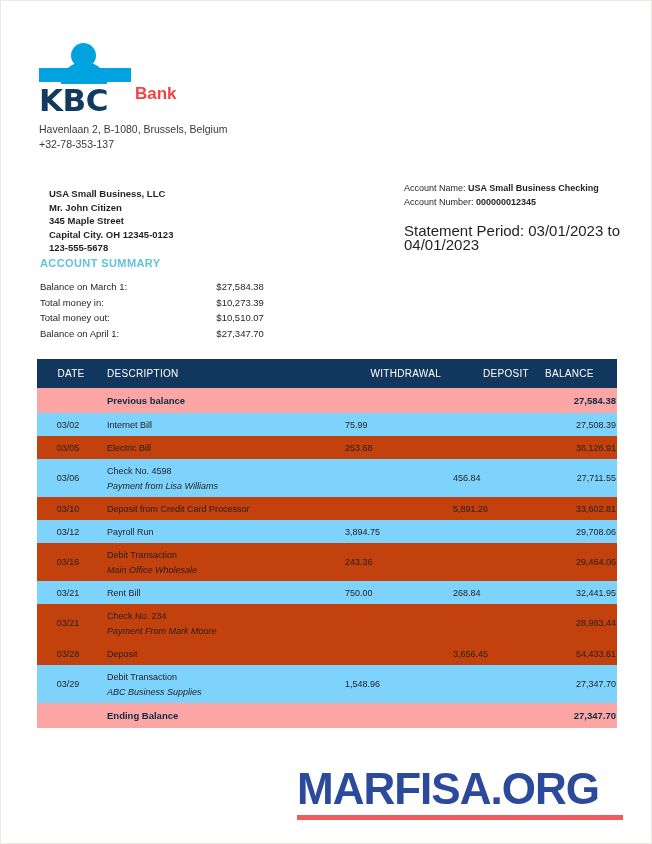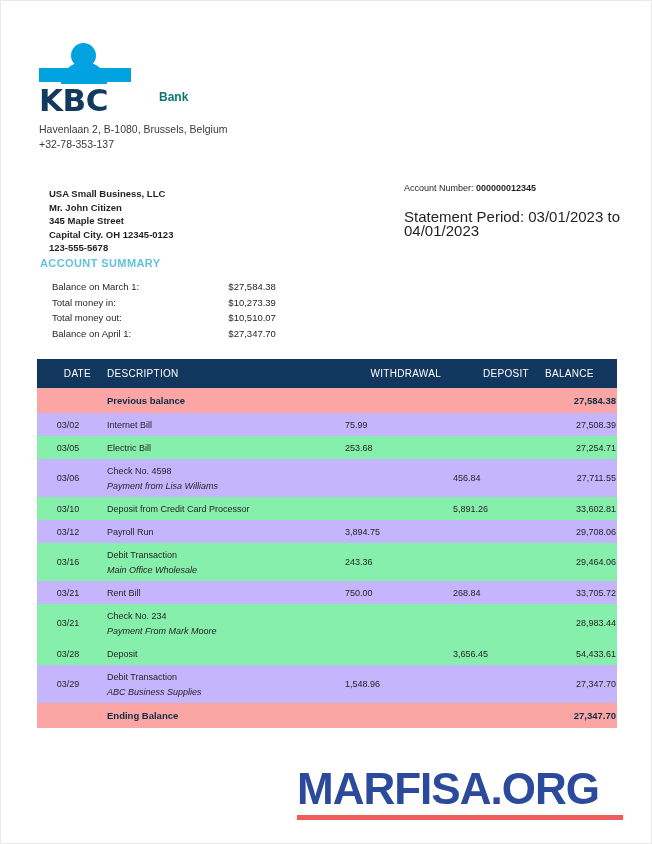--- a/index.html
+++ b/index.html
@@ -76,25 +76,25 @@
     left: 0px;
     top: 42px;
     font-family: "DejaVu Sans", sans-serif;
     font-size: 31px;
     font-weight: bold;
     letter-spacing: -0.5px;
     color: #123a5e;
     line-height: 1;
   }
   .bank-word {
-    margin-left: 28px;
+    margin-left: 4px;
     margin-bottom: 7px;
-    font-size: 12px;
-    font-weight: bold;
-    color: #0f766e;
+    font-size: 17px;
+    font-weight: bold;
+    color: #ef4444;
   }
 
   .bank-meta {
     margin-top: 11px;
     font-size: 10.5px;
     line-height: 15px;
     color: #3a3a3a;
   }
 
   
@@ -126,21 +126,21 @@
     position: absolute;
     left: 39px;
     top: 256px;
     font-size: 11px;
     font-weight: bold;
     letter-spacing: 0.4px;
     color: #63c2dc;
   }
   .summary-table {
     position: absolute;
-    left: 51px;
+    left: 39px;
     top: 278px;
     width: 260px;
     font-size: 9.5px;
     line-height: 15.5px;
     color: #231f20;
     border-collapse: collapse;
   }
   .summary-table td { padding: 0; }
   .summary-table td.val { padding-left: 60px; }
 
@@ -156,38 +156,38 @@
   .txn th {
     background: #12375e;
     color: #ffffff;
     font-size: 10px;
     font-weight: normal;
     letter-spacing: 0.3px;
     height: 29px;
     padding: 0 8px;
     vertical-align: middle;
   }
-  .txn th.c-date { text-align: right; padding-left: 14px; }
+  .txn th.c-date { text-align: center; padding-left: 14px; }
   .txn th.c-desc { text-align: left; padding-left: 8px; }
   .txn th.c-num  { text-align: right; }
   .txn th.c-bal  { text-align: left; padding-right: 12px; }
 
   .txn td {
     font-size: 9px;
     color: #231f20;
     vertical-align: middle;
     padding: 0 8px;
   }
   .txn td.c-date { text-align: center; font-size: 9px; }
   .txn td.c-desc { text-align: left; padding-left: 8px; }
   .txn td.c-num  { text-align: left; padding-left: 4px; }
   .txn td.c-bal  { text-align: right; padding-right: 1px; }
 
-  .row-white { background: #c4b5fd; }
-  .row-tint  { background: #86efac; }
+  .row-white { background: #7dd3fc; }
+  .row-tint  { background: #c2410c; }
 
   .row-accent td {
     background: #fca5a5;
     color: #0d2b45;
     font-weight: bold;
     font-size: 9.5px;
   }
 
   .desc-main { display: block; }
   .desc-sub {
@@ -248,20 +248,24 @@
 
   <div class="customer">
     <div>USA Small Business, LLC</div>
     <div>Mr. John Citizen</div>
     <div>345 Maple Street</div>
     <div>Capital City. OH 12345-0123</div>
     <div>123-555-5678</div>
   </div>
 
   <div class="acct-info">
+    <div>
+      <span>Account Name:</span>
+      <b>USA Small Business Checking</b>
+    </div>
     <div>
       <span>Account Number:</span>
       <b>000000012345</b>
     </div>
     <div class="acct-period">Statement Period: 03/01/2023 to 04/01/2023</div>
   </div>
 
   <div class="summary-title">ACCOUNT SUMMARY</div>
   <table class="summary-table">
     <tbody>
@@ -318,21 +322,21 @@
           <td class="c-num"></td>
           <td class="c-bal">27,508.39</td>
         </tr>
         <tr class="row-tint r1">
           <td class="c-date">03/05</td>
           <td class="c-desc">
             <span class="desc-main">Electric Bill</span>
           </td>
           <td class="c-num">253.68</td>
           <td class="c-num"></td>
-          <td class="c-bal">27,254.71</td>
+          <td class="c-bal">36,126.91</td>
         </tr>
         <tr class="row-white r2">
           <td class="c-date">03/06</td>
           <td class="c-desc">
             <span class="desc-main">Check No. 4598</span>
             <span class="desc-sub">Payment from Lisa Williams</span>
           </td>
           <td class="c-num"></td>
           <td class="c-num">456.84</td>
           <td class="c-bal">27,711.55</td>
@@ -365,21 +369,21 @@
           <td class="c-num"></td>
           <td class="c-bal">29,464.06</td>
         </tr>
         <tr class="row-white r1">
           <td class="c-date">03/21</td>
           <td class="c-desc">
             <span class="desc-main">Rent Bill</span>
           </td>
           <td class="c-num">750.00</td>
           <td class="c-num">268.84</td>
-          <td class="c-bal">33,705.72</td>
+          <td class="c-bal">32,441.95</td>
         </tr>
         <tr class="row-tint r2">
           <td class="c-date">03/21</td>
           <td class="c-desc">
             <span class="desc-main">Check No. 234</span>
             <span class="desc-sub">Payment From Mark Moore</span>
           </td>
           <td class="c-num"></td>
           <td class="c-num"></td>
           <td class="c-bal">28,983.44</td>

